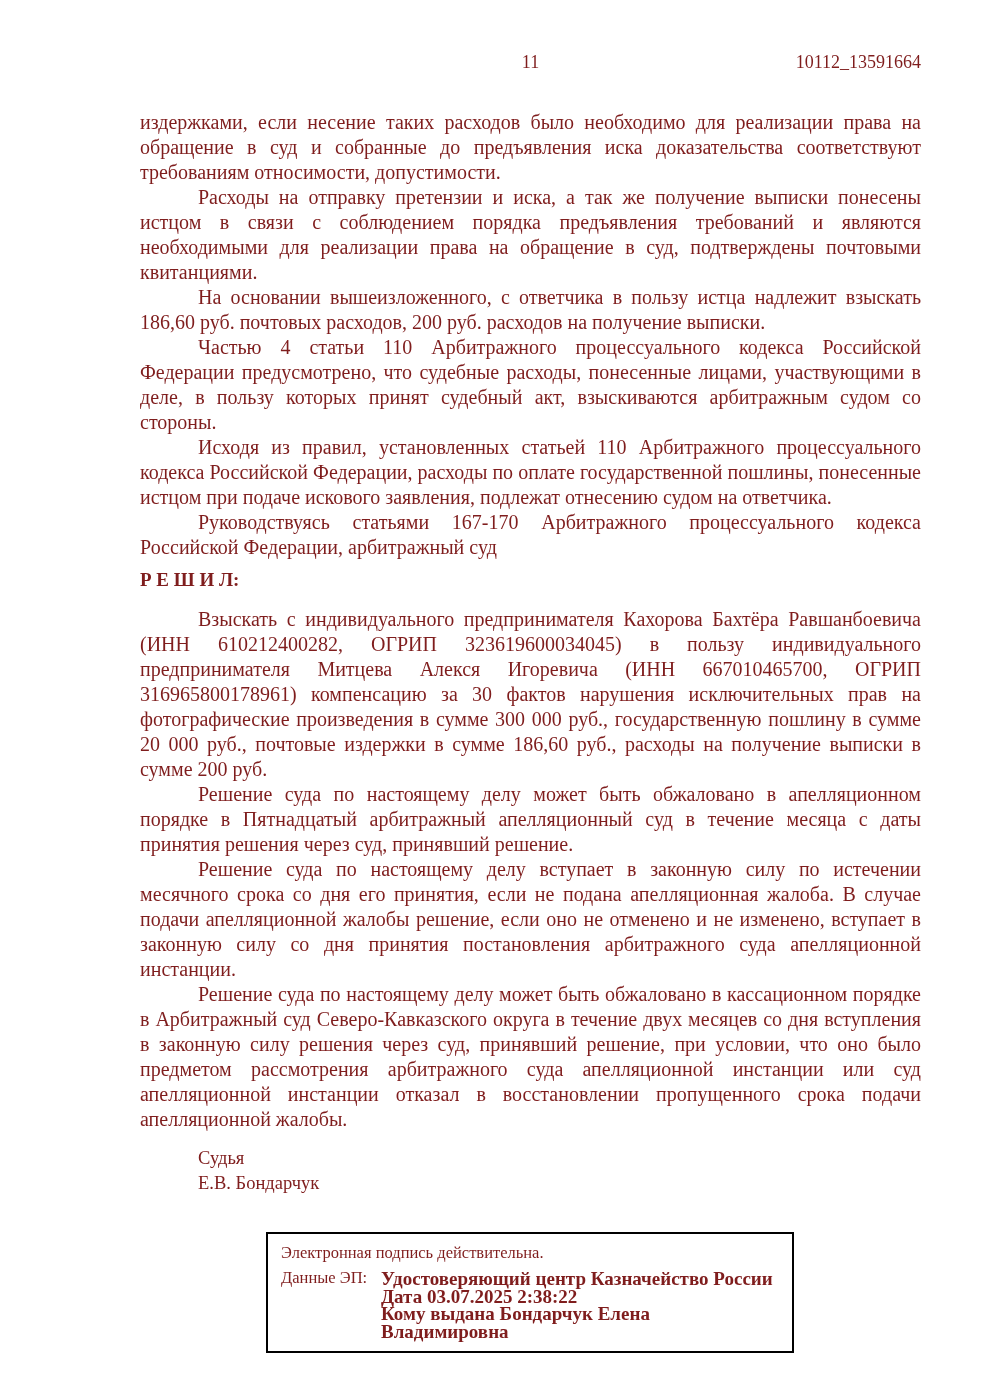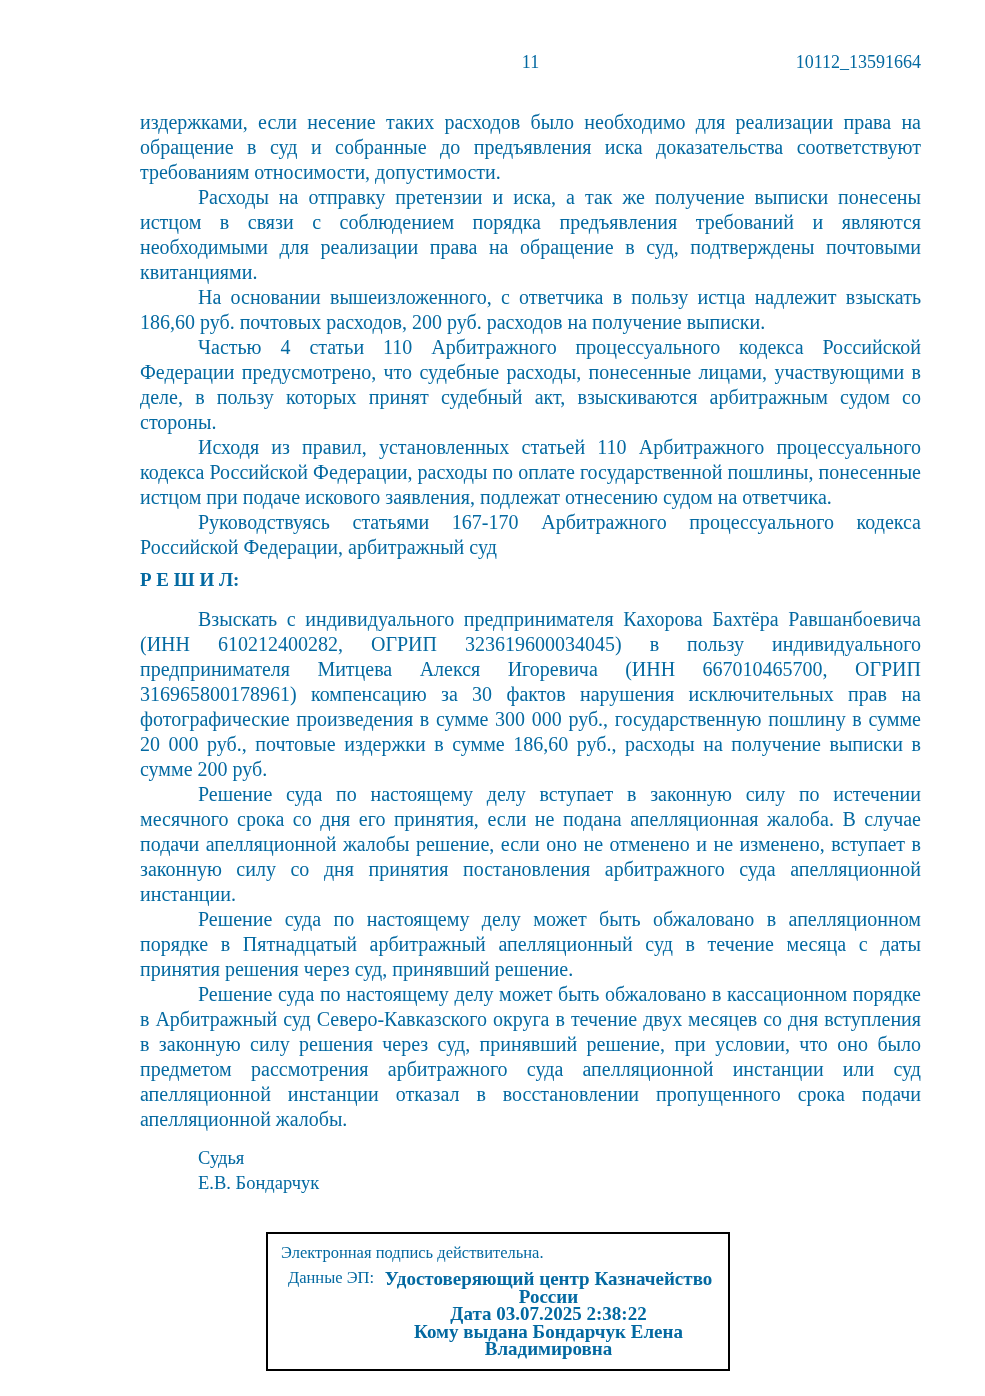--- a/index.html
+++ b/index.html
@@ -3,21 +3,21 @@
 <meta charset="utf-8">
 <style>
   html, body { margin: 0; padding: 0; background: #888; }
   .page {
     position: relative;
     width: 985px;
     height: 1396px;
     margin: 0 auto;
     background: #ffffff;
     font-family: "Liberation Serif", "DejaVu Serif", serif;
-    color: #0369a1;
+    color: #7f1d1d;
     overflow: hidden;
   }
   .header {
     position: relative;
     padding-top: 52px;
     margin-left: 140px;
     margin-right: 64px;
     height: 24px;
     font-size: 18px;
   }
@@ -59,32 +59,31 @@
     padding-left: 58px;
     padding-right: 52px;
     font-size: 18.5px;
     line-height: 25px;
     flex-direction: column;
   }
   .stamp-box {
     box-sizing: border-box;
     margin-top: 36px;
     margin-left: 126px;
-    width: 464px;
+    width: 528px;
     border: 2px solid #000000;
     padding: 9px 12px 11px 13px;
   }
   .stamp-validity {
     font-size: 16.5px;
     line-height: 20px;
   }
   .stamp-row {
     display: flex;
     margin-top: 5px;
-    text-align: center;
   }
   .stamp-label {
     flex: 0 0 100px;
     font-size: 16.5px;
     line-height: 20px;
   }
   .stamp-details {
     font-size: 19px;
     font-weight: bold;
     line-height: 17.5px;
@@ -105,22 +104,22 @@
     <p class="no-indent">издержками, если несение таких расходов было необходимо для реализации права на обращение в суд и собранные до предъявления иска доказательства соответствуют требованиям относимости, допустимости.</p>
     <p>Расходы на отправку претензии и иска, а так же получение выписки понесены истцом в связи с соблюдением порядка предъявления требований и являются необходимыми для реализации права на обращение в суд, подтверждены почтовыми квитанциями.</p>
     <p>На основании вышеизложенного, с ответчика в пользу истца надлежит взыскать 186,60 руб. почтовых расходов, 200 руб. расходов на получение выписки.</p>
     <p>Частью 4 статьи 110 Арбитражного процессуального кодекса Российской Федерации предусмотрено, что судебные расходы, понесенные лицами, участвующими в деле, в пользу которых принят судебный акт, взыскиваются арбитражным судом со стороны.</p>
     <p>Исходя из правил, установленных статьей 110 Арбитражного процессуального кодекса Российской Федерации, расходы по оплате государственной пошлины, понесенные истцом при подаче искового заявления, подлежат отнесению судом на ответчика.</p>
     <p>Руководствуясь статьями 167-170 Арбитражного процессуального кодекса Российской Федерации, арбитражный суд</p>
 
     <div class="resolution-heading">Р Е Ш И Л:</div>
 
     <p>Взыскать с индивидуального предпринимателя Кахорова Бахтёра Равшанбоевича (ИНН 610212400282, ОГРИП 323619600034045) в пользу индивидуального предпринимателя Митцева Алекся Игоревича (ИНН 667010465700, ОГРИП 316965800178961) компенсацию за 30 фактов нарушения исключительных прав на фотографические произведения в сумме 300 000 руб., государственную пошлину в сумме 20 000 руб., почтовые издержки в сумме 186,60 руб., расходы на получение выписки в сумме 200 руб.</p>
+    <p>Решение суда по настоящему делу может быть обжаловано в апелляционном порядке в Пятнадцатый арбитражный апелляционный суд в течение месяца с даты принятия решения через суд, принявший решение.</p>
     <p>Решение суда по настоящему делу вступает в законную силу по истечении месячного срока со дня его принятия, если не подана апелляционная жалоба. В случае подачи апелляционной жалобы решение, если оно не отменено и не изменено, вступает в законную силу со дня принятия постановления арбитражного суда апелляционной инстанции.</p>
-    <p>Решение суда по настоящему делу может быть обжаловано в апелляционном порядке в Пятнадцатый арбитражный апелляционный суд в течение месяца с даты принятия решения через суд, принявший решение.</p>
     <p>Решение суда по настоящему делу может быть обжаловано в кассационном порядке в Арбитражный суд Северо-Кавказского округа в течение двух месяцев со дня вступления в законную силу решения через суд, принявший решение, при условии, что оно было предметом рассмотрения арбитражного суда апелляционной инстанции или суд апелляционной инстанции отказал в восстановлении пропущенного срока подачи апелляционной жалобы.</p>
 
     <div class="signature-row">
       <span>Судья</span>
       <span>Е.В. Бондарчук</span>
     </div>
 
     <div class="stamp-box">
       <div class="stamp-validity">Электронная подпись действительна.</div>
       <div class="stamp-row">

